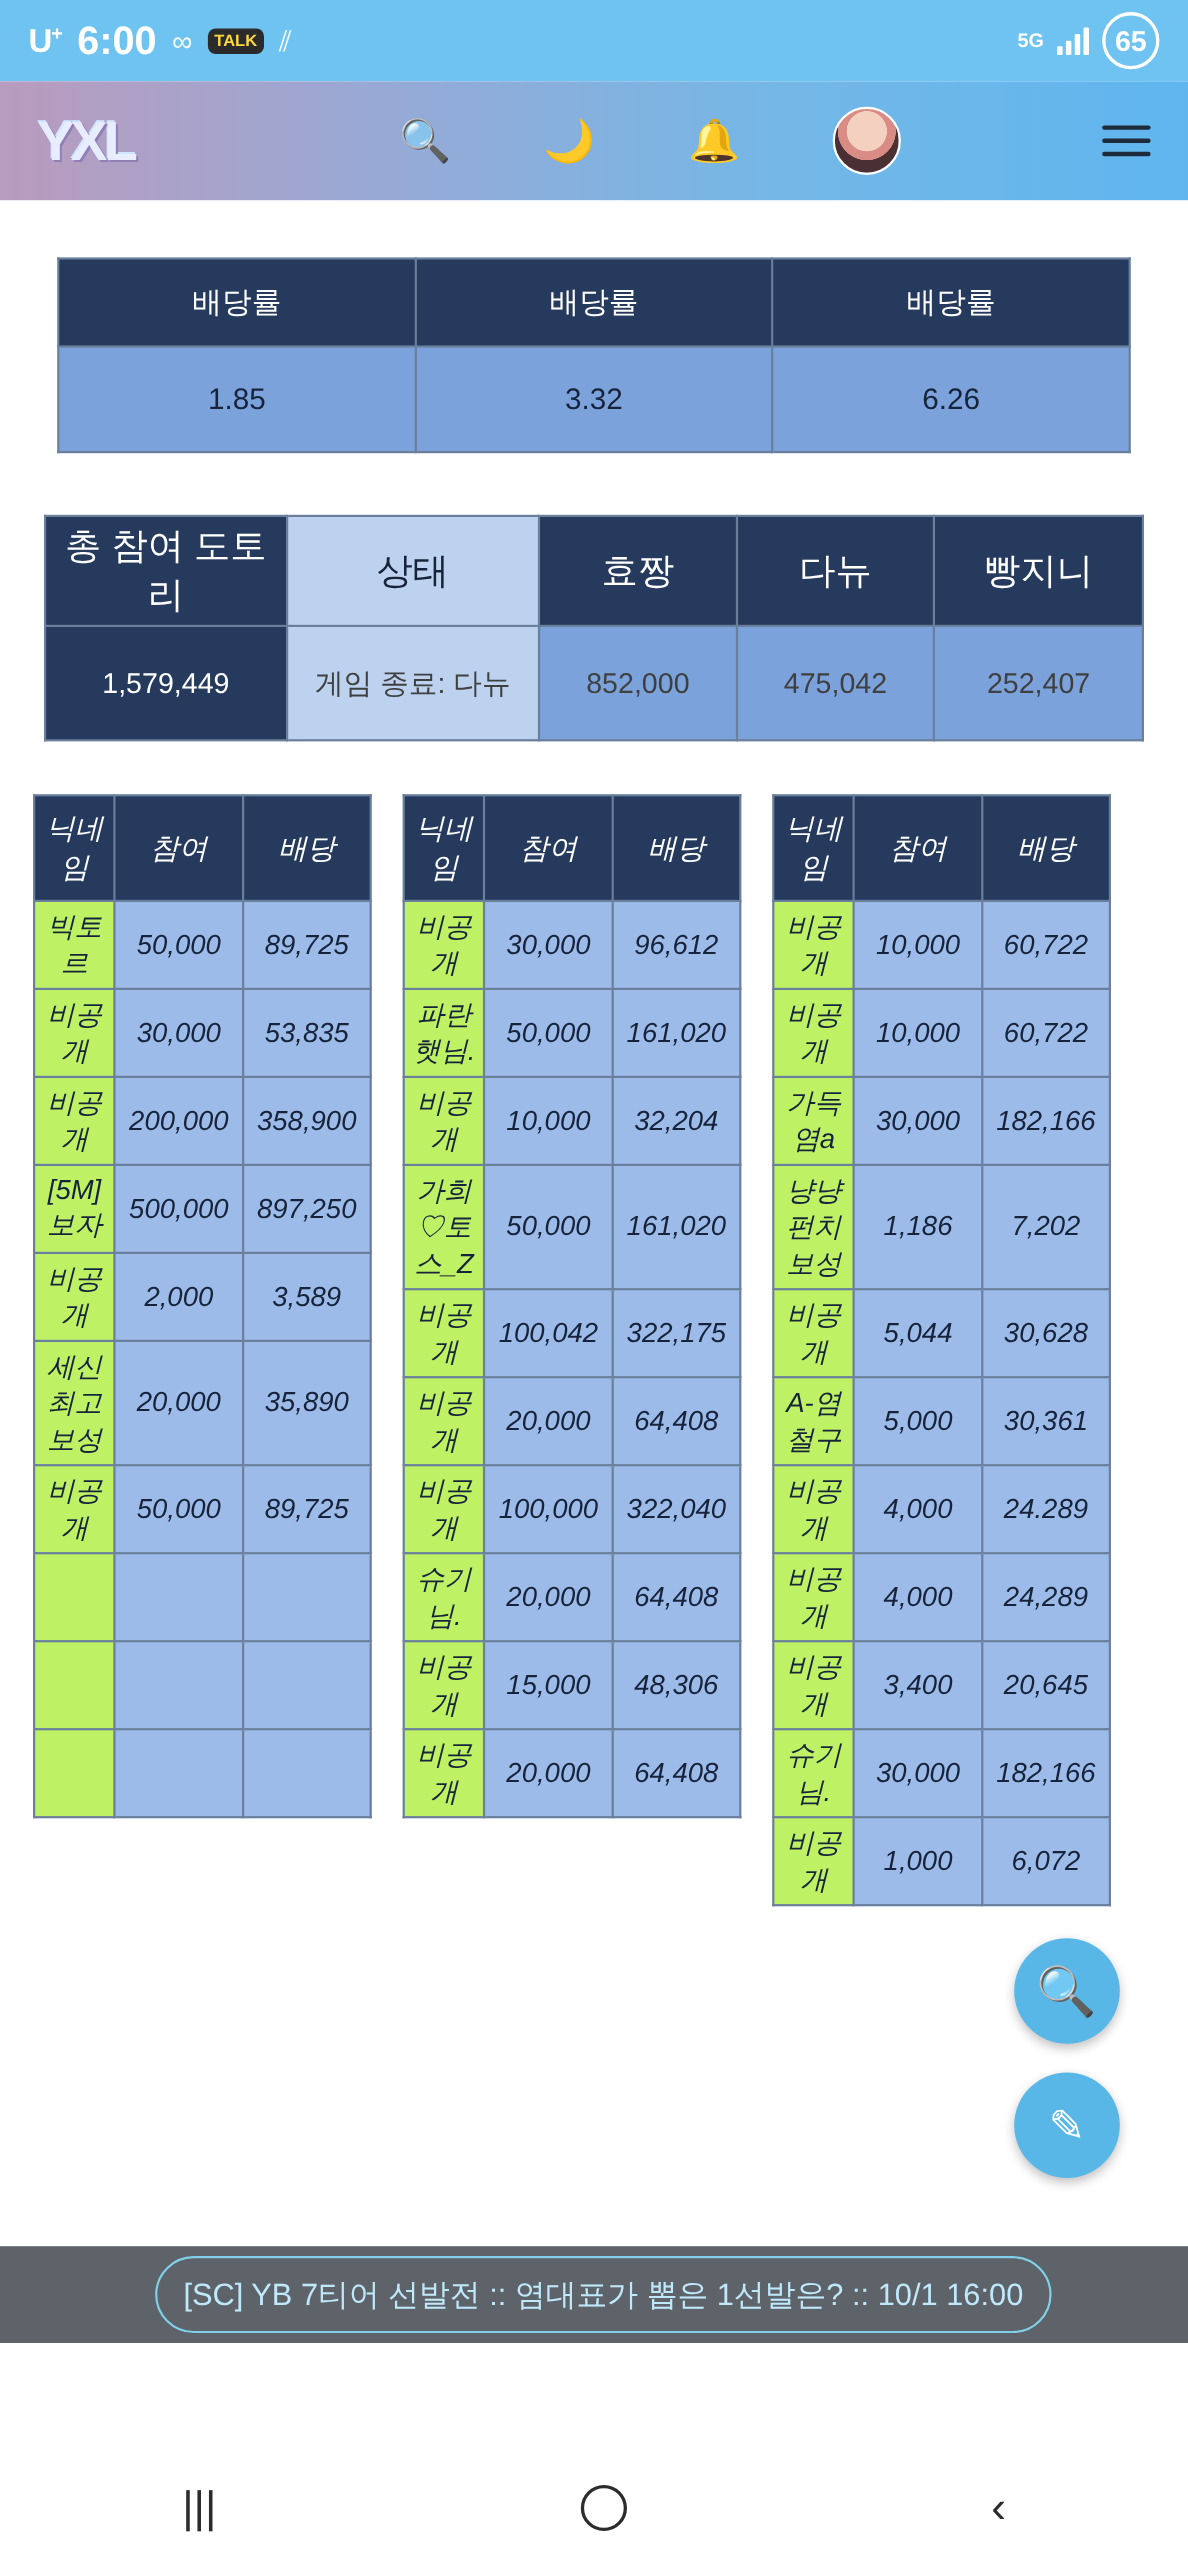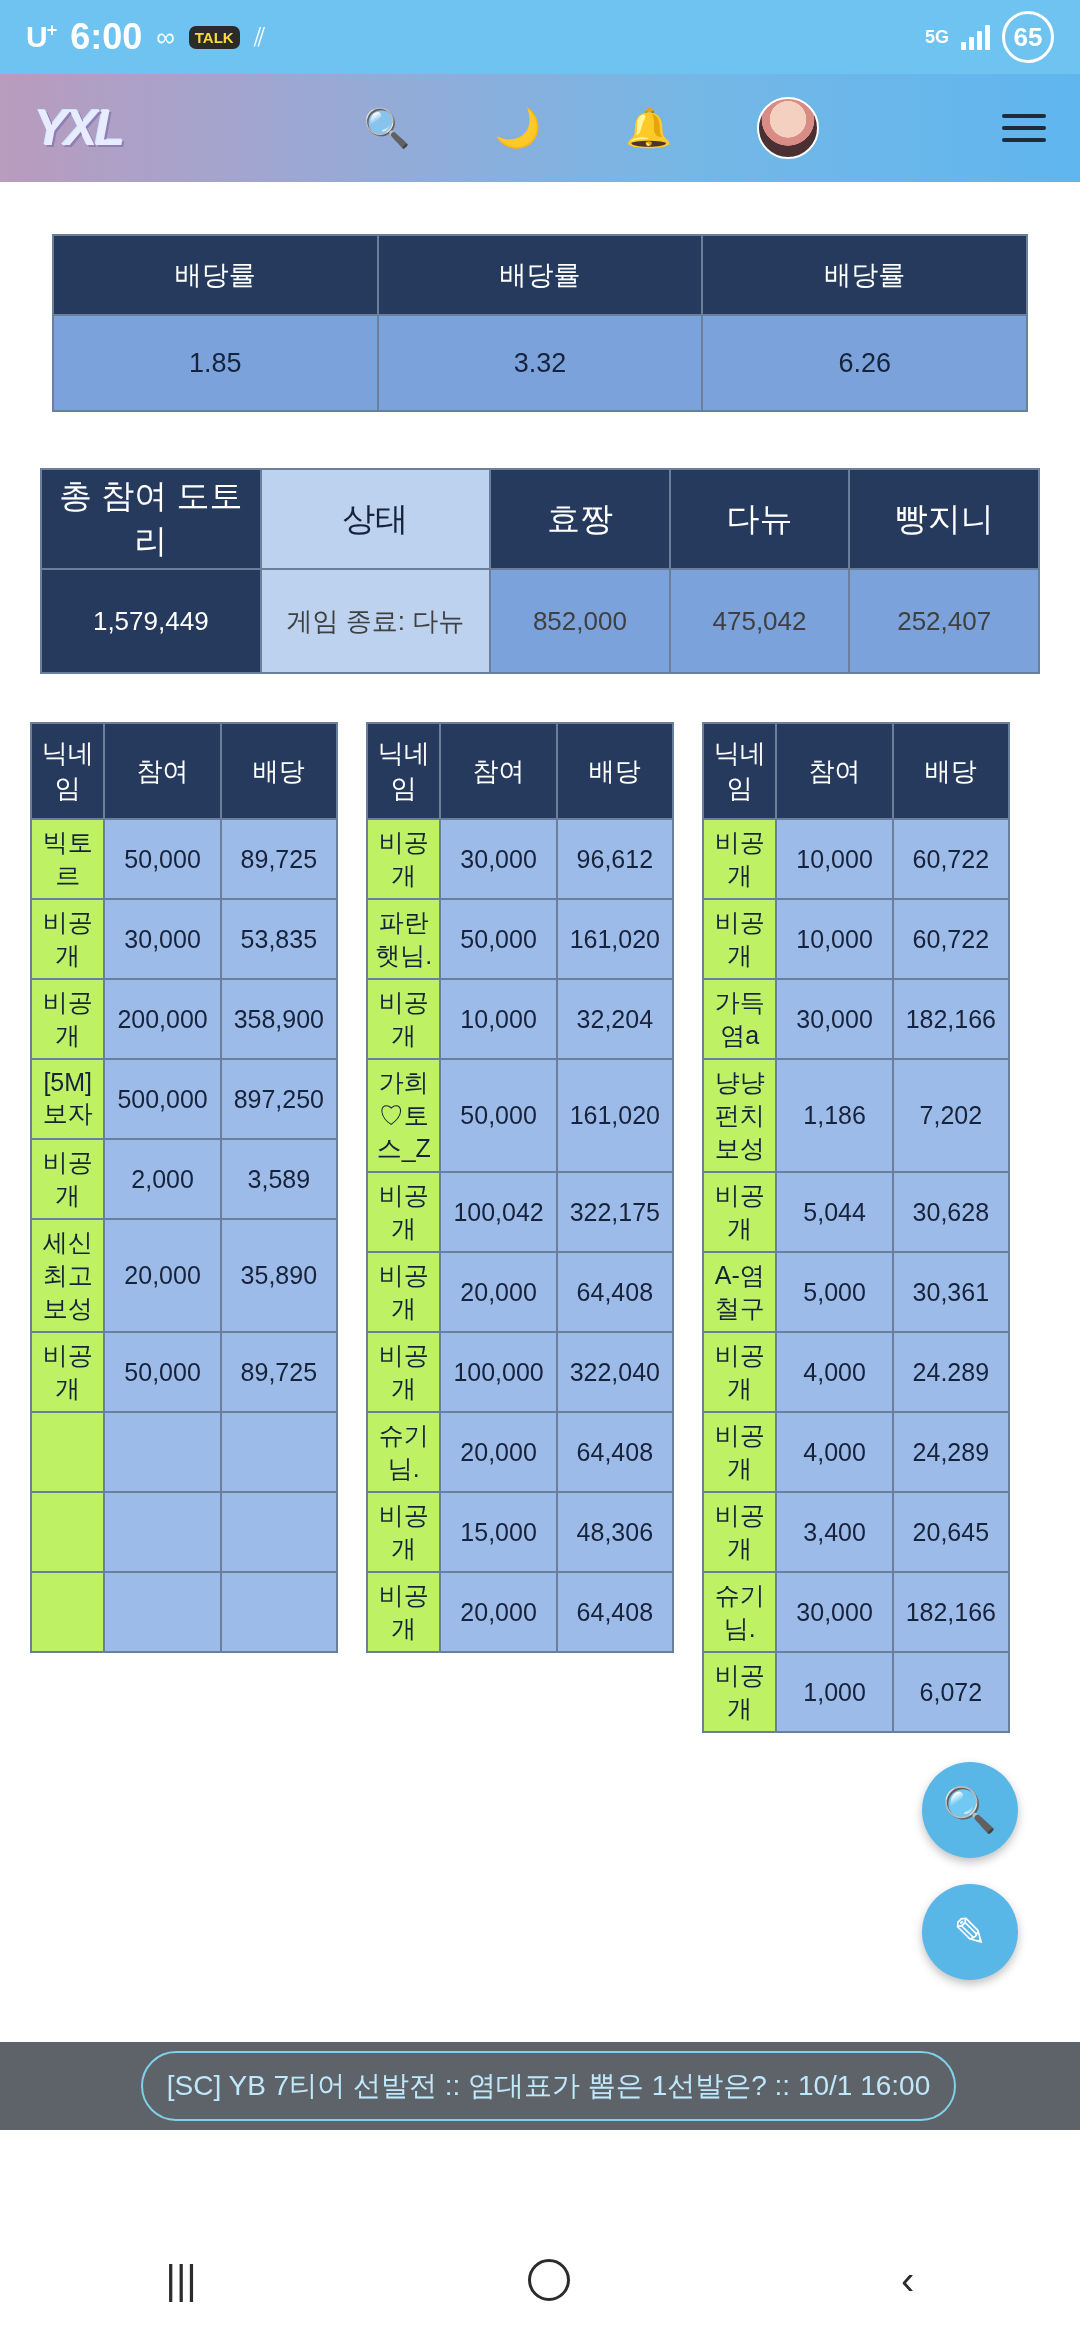--- a/index.html
+++ b/index.html
@@ -37,21 +37,21 @@
     width: 52px; height: 52px; display:flex; align-items:center; justify-content:center;
     font-size: 26px; font-weight: 700;
   }
 
   
   .appbar {
     height: 108px; display:flex; align-items:center; padding: 0 34px;
     background: linear-gradient(90deg,#b99bbd 0%, #9aa8d4 30%, #74b7e6 65%, #5fb6ef 100%);
   }
   .logo {
-    font-size: 50px; font-weight: 800; font-style: italic; letter-spacing: -3px;
+    font-size: 50px; font-weight: 800; letter-spacing: -3px;
     color:#e8ecff; text-shadow: 2px 2px 0 #8e7fb5, -1px -1px 0 #cfe6ff;
     width: 180px;
   }
   .appbar-icons { flex:1; display:flex; align-items:center; justify-content:center; gap: 84px; }
   .appbar-icons .ic { font-size: 38px; color:#1d2b3a; }
   .avatar {
     width: 62px; height: 62px; border-radius: 50%; overflow:hidden; border: 2px solid #fff;
     background: radial-gradient(circle at 50% 35%, #f3d0c0 0 38%, #d98b86 39% 55%, #4a2f33 56% 100%);
   }
   .hamburger { margin-left: 34px; display:flex; flex-direction:column; gap: 8px; }
@@ -69,21 +69,21 @@
   .tbl2 { margin: 56px 0 0 40px; width: 1000px; }
   .tbl2 th, .tbl2 td { border: 2px solid #6a7f9c; text-align:center; }
   .tbl2 th { background:#253a5c; color:#fff; font-size:33px; font-weight:400; height: 100px; padding: 0 6px;}
   .tbl2 th.light { background:#bcd2ee; color:#16233a; }
   .tbl2 td { background:#7ba2db; color:#404040; font-size:26px; height: 104px; }
   .tbl2 td.dark { background:#253a5c; color:#fff; }
   .tbl2 td.light { background:#bcd2ee; }
 
   
   .cols { display:flex; gap: 28px; margin: 48px 0 0 30px; }
-  .col { width: 308px; }
+  .col { width: 308px; font-style: italic; }
   .col table { width: 100%; table-layout: fixed; }
   .col th, .col td {
     border: 2px solid #6a7f9c; text-align:center; font-size: 25px;
     color:#16233a; background:#9dbbe8; padding: 6px 2px;
   }
   .col th { background:#253a5c; color:#fff; font-weight:400; height: 96px; font-size: 26px;}
   .col td.nick { background:#bef264; }
   .col td { height: 80px; }
   .col .empty { height: 80px; }
   .c0 col.c-a{width:24%} .c0 col.c-b{width:38%} .c0 col.c-c{width:38%}

